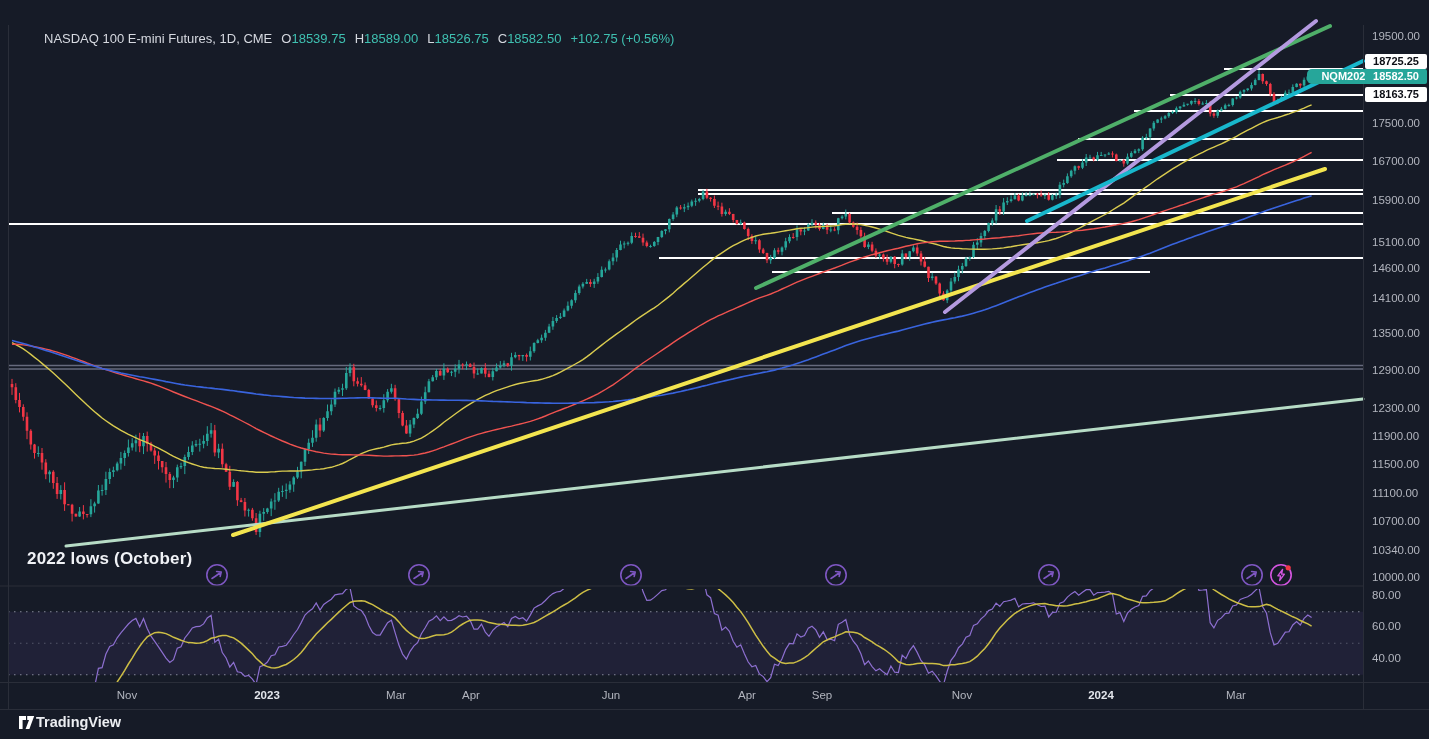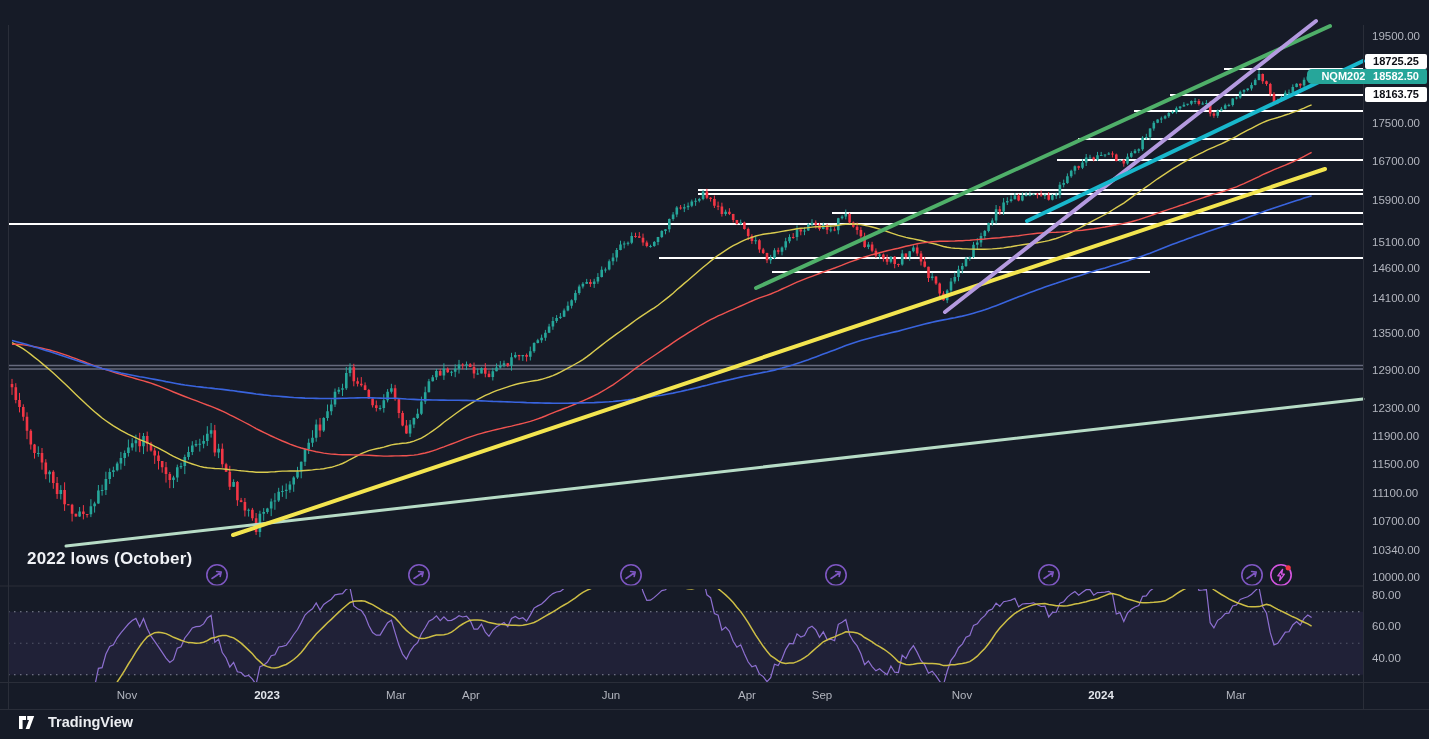--- a/index.html
+++ b/index.html
@@ -13,21 +13,21 @@
   .plabel{position:absolute;left:1365px;width:62px;height:15px;border-radius:2px;font-size:11px;font-weight:700;display:flex;align-items:center;justify-content:center;z-index:7;}
   .plabel.white{background:#fff;color:#0c0e15;}
   .plabel.teal{background:#26a69a;color:#fff;}
   #nqm-tag{position:absolute;left:1307px;width:55px;height:15px;background:#26a69a;color:#fff;border-radius:5px;font-size:11px;font-weight:700;display:flex;align-items:center;justify-content:center;z-index:7;padding-left:12px;}
   .ptick{position:absolute;left:1372px;color:#b2b5be;font-size:11.5px;z-index:4;}
   .ttick{position:absolute;color:#b2b5be;font-size:11.5px;z-index:4;transform:translateX(-50%);}
   .ttick.year{color:#e3e6ec;font-weight:700;}
   #annotation{position:absolute;left:27px;top:549px;color:#f0f2f6;font-size:17px;font-weight:700;z-index:6;letter-spacing:.2px;}
   #wm-cn{position:absolute;right:8px;top:612px;font-size:57px;font-weight:900;color:#8f939b;opacity:.8;font-style:italic;letter-spacing:3px;z-index:8;pointer-events:none;line-height:1;}
   #wm-url{position:absolute;right:10px;top:697px;font-size:37px;font-weight:700;font-style:italic;color:#2e6de8;letter-spacing:7px;z-index:8;pointer-events:none;line-height:1;}
-  #footer-logo{position:absolute;left:18px;top:714px;display:flex;align-items:center;gap:13px;z-index:6;color:#eceef2;font-size:14.5px;font-weight:700;}
+  #footer-logo{position:absolute;left:18px;top:714px;display:flex;align-items:center;gap:1px;z-index:6;color:#eceef2;font-size:14.5px;font-weight:700;}
 </style>
 </head>
 <body>
 
 <div id="stage">
   <svg id="chart-svg" width="1429" height="739">
   <defs>
     <clipPath id="cpMain">
           <rect x="8" y="25" width="1355" height="560"></rect>
         </clipPath>
@@ -107,20 +107,28 @@
         </g>
       </g>
   <g stroke="#2a2e39" stroke-width="1">
     <line x1="8.5" y1="25" x2="8.5" y2="709"></line>
     <line x1="1363.5" y1="25" x2="1363.5" y2="709"></line>
     <line x1="0" y1="586" x2="1363" y2="586"></line>
     <line x1="0" y1="682.5" x2="1429" y2="682.5"></line>
     <line x1="0" y1="709.5" x2="1429" y2="709.5"></line>
   </g>
     </svg>
+  <div id="legend-row">
+      <span>NASDAQ 100 E-mini Futures, 1D, CME</span>
+      <span>O<span class="v">18539.75</span></span>
+      <span>H<span class="v">18589.00</span></span>
+      <span>L<span class="v">18526.75</span></span>
+      <span>C<span class="v">18582.50</span></span>
+      <span class="chg">+102.75 (+0.56%)</span>
+    </div>
   <div id="nqm-tag" style="top: 68.5px;">NQM2024</div>
   <div id="labels-layer">
       <div class="plabel white" style="top:53.5px">18725.25</div>
       <div class="plabel teal" style="top:68.5px">18582.50</div>
       <div class="plabel white" style="top:86.5px">18163.75</div>
     </div>
   <div id="axis-layer">
       <div class="ptick" style="top:30px">19500.00</div>
       <div class="ptick" style="top:117px">17500.00</div>
       <div class="ptick" style="top:155px">16700.00</div>

